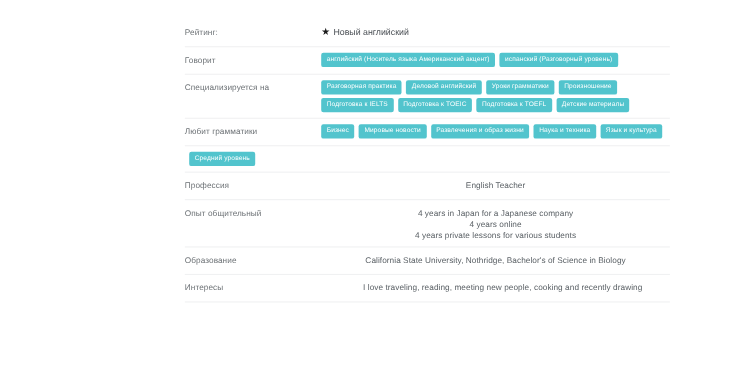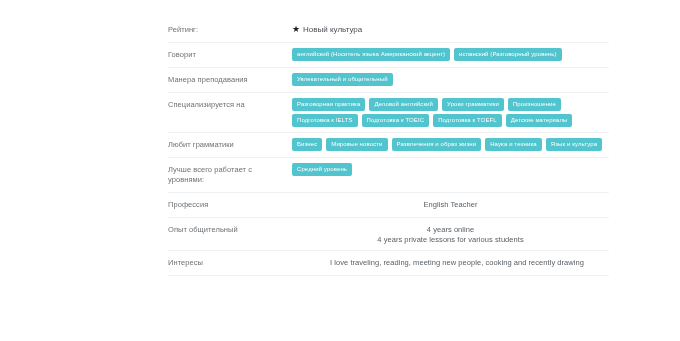--- a/index.html
+++ b/index.html
@@ -100,38 +100,30 @@
 </style>
 </head>
 <body>
 
 <div class="profile-table">
     <div class="row">
       <div class="row-label">Рейтинг:</div>
       <div class="row-value">
         <div class="rating-line">
           <span class="star-icon">★</span>
-          <span>Новый культура</span>
+          <span>Новый английский</span>
         </div>
       </div>
     </div>
     <div class="row">
       <div class="row-label">Говорит</div>
       <div class="row-value">
         <div class="tag-wrap">
           <span class="tag">английский (Носитель языка  Американский акцент)</span>
           <span class="tag">испанский (Разговорный уровень)</span>
-        </div>
-      </div>
-    </div>
-    <div class="row">
-      <div class="row-label">Манера преподавания</div>
-      <div class="row-value">
-        <div class="tag-wrap">
-          <span class="tag">Увлекательный и общительный</span>
         </div>
       </div>
     </div>
     <div class="row">
       <div class="row-label">Специализируется на</div>
       <div class="row-value">
         <div class="tag-wrap">
           <span class="tag">Разговорная практика</span>
           <span class="tag">Деловой английский</span>
           <span class="tag">Уроки грамматики</span>
@@ -149,41 +141,49 @@
         <div class="tag-wrap">
           <span class="tag">Бизнес</span>
           <span class="tag">Мировые новости</span>
           <span class="tag">Развлечения и образ жизни</span>
           <span class="tag">Наука и техника</span>
           <span class="tag">Язык и культура</span>
         </div>
       </div>
     </div>
     <div class="row">
-      <div class="row-label">Лучше всего работает с уровнями:</div>
       <div class="row-value">
         <div class="tag-wrap">
           <span class="tag">Средний уровень</span>
         </div>
       </div>
     </div>
     <div class="row">
       <div class="row-label">Профессия</div>
       <div class="row-value">
         <div class="text-value">
           <span class="line">English Teacher</span>
         </div>
       </div>
     </div>
     <div class="row">
       <div class="row-label">Опыт общительный</div>
       <div class="row-value">
         <div class="text-value">
+          <span class="line">4 years in Japan for a Japanese company</span>
           <span class="line">4 years online</span>
           <span class="line">4 years private lessons for various students</span>
+        </div>
+      </div>
+    </div>
+    <div class="row">
+      <div class="row-label">Образование</div>
+      <div class="row-value">
+        <div class="text-value">
+          <span class="line">California State University, Nothridge, Bachelor's of Science in Biology</span>
         </div>
       </div>
     </div>
     <div class="row last">
       <div class="row-label">Интересы</div>
       <div class="row-value">
         <div class="text-value">
           <span class="line">I love traveling, reading, meeting new people, cooking and recently drawing</span>
         </div>
       </div>

